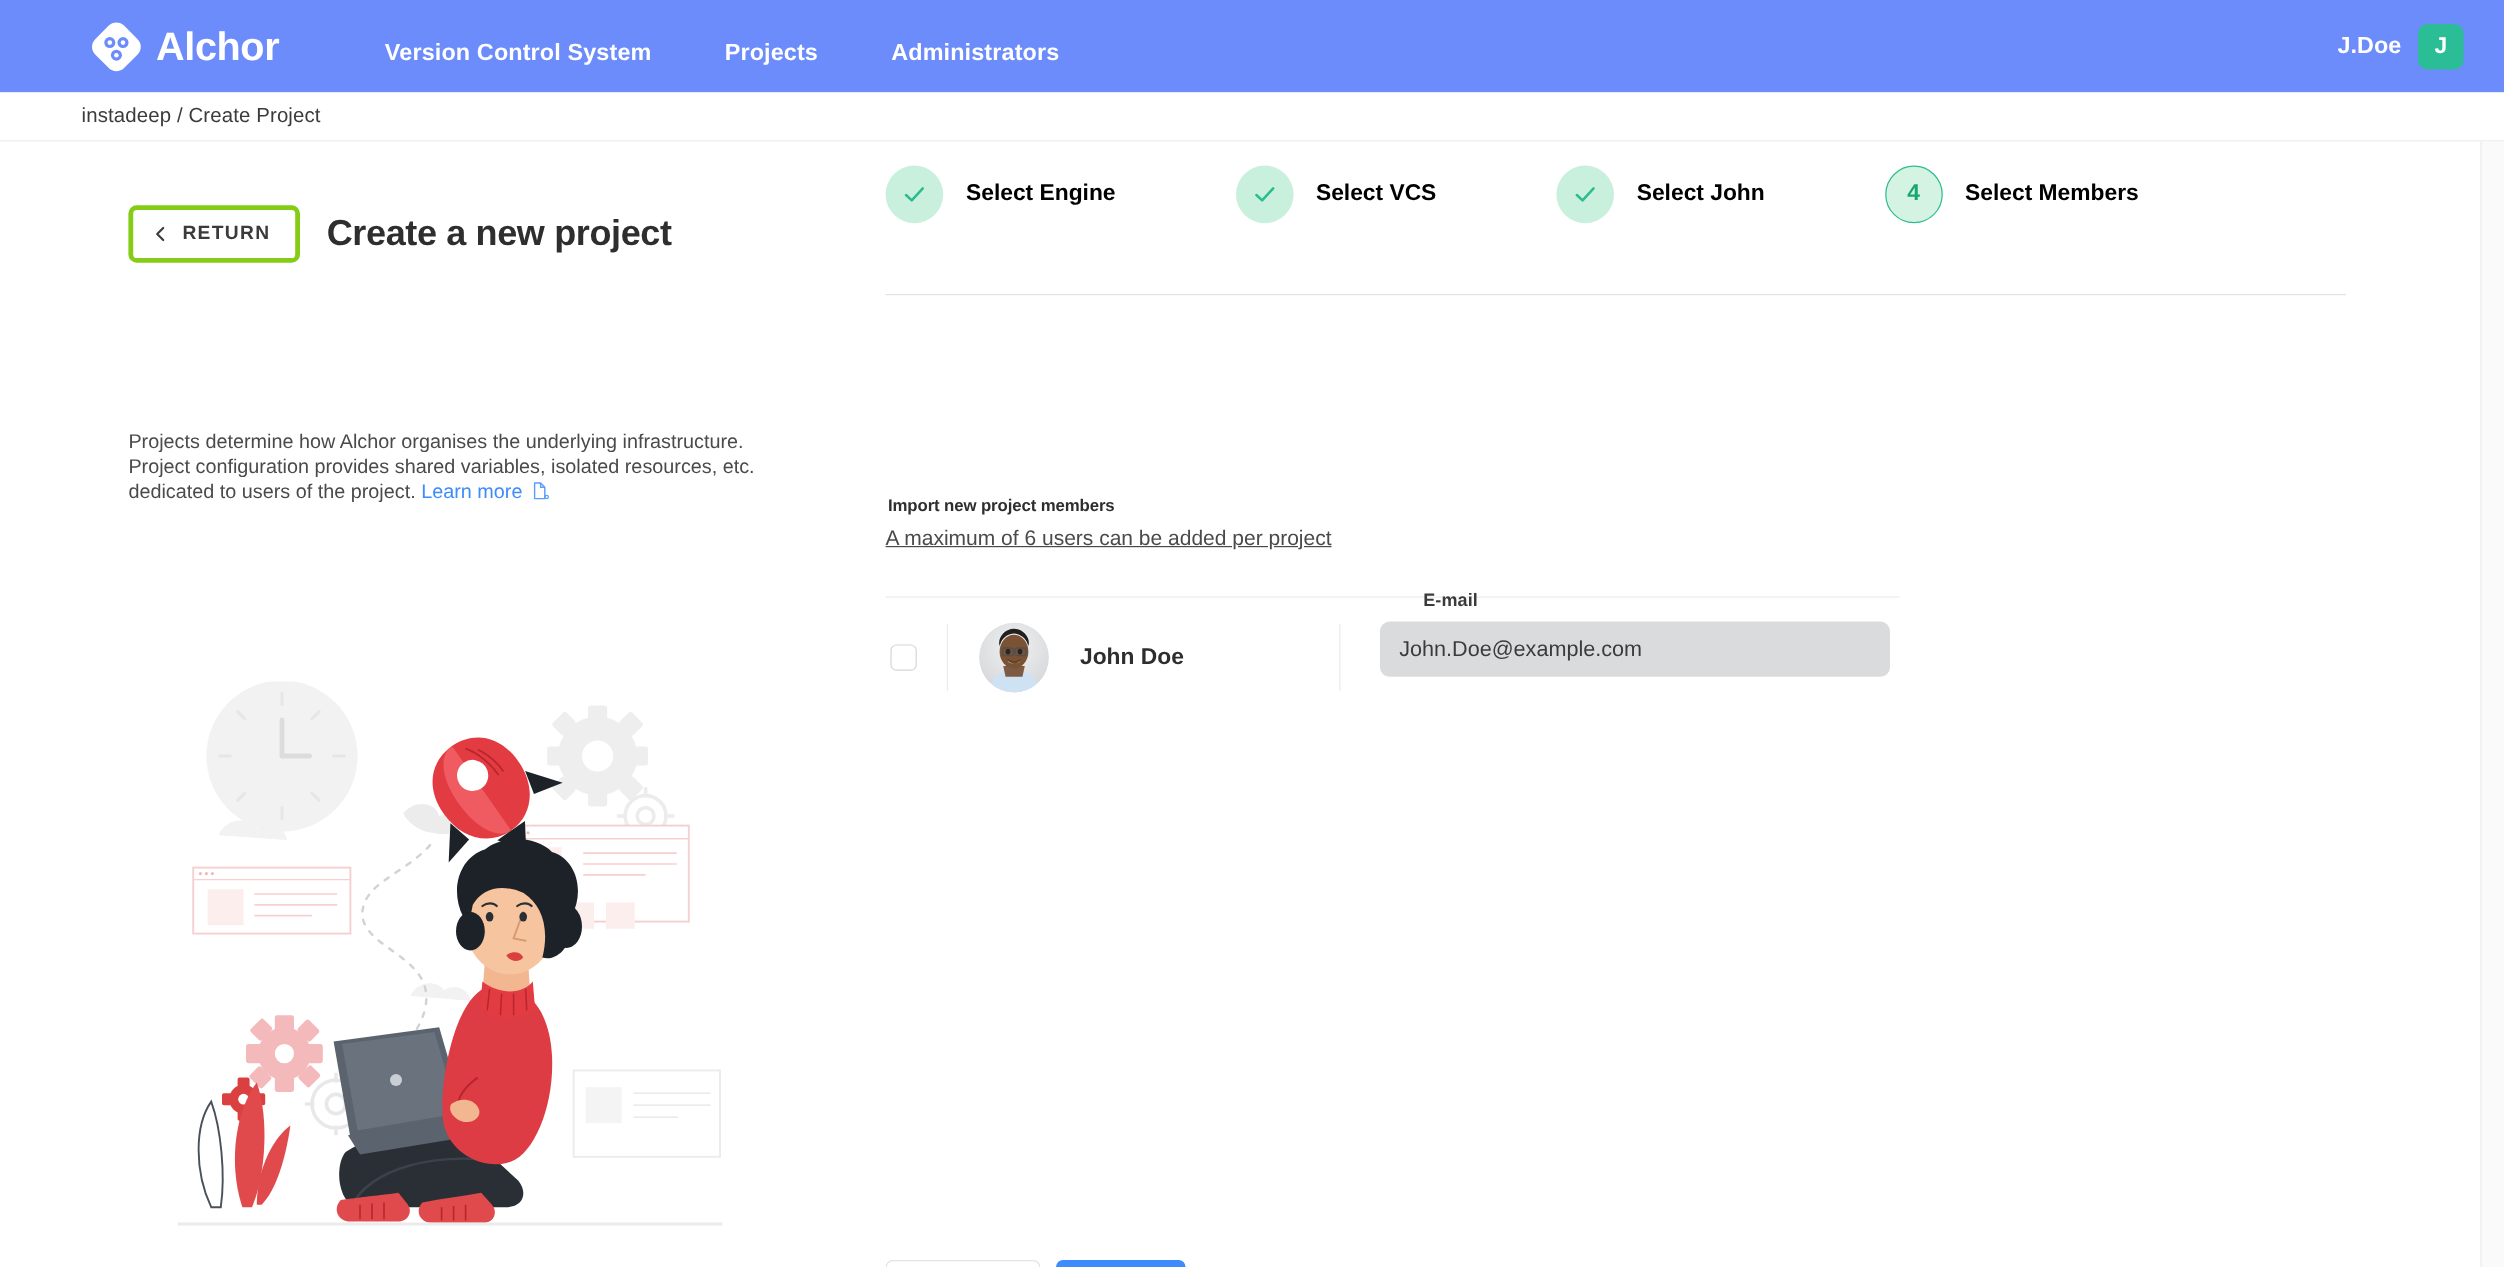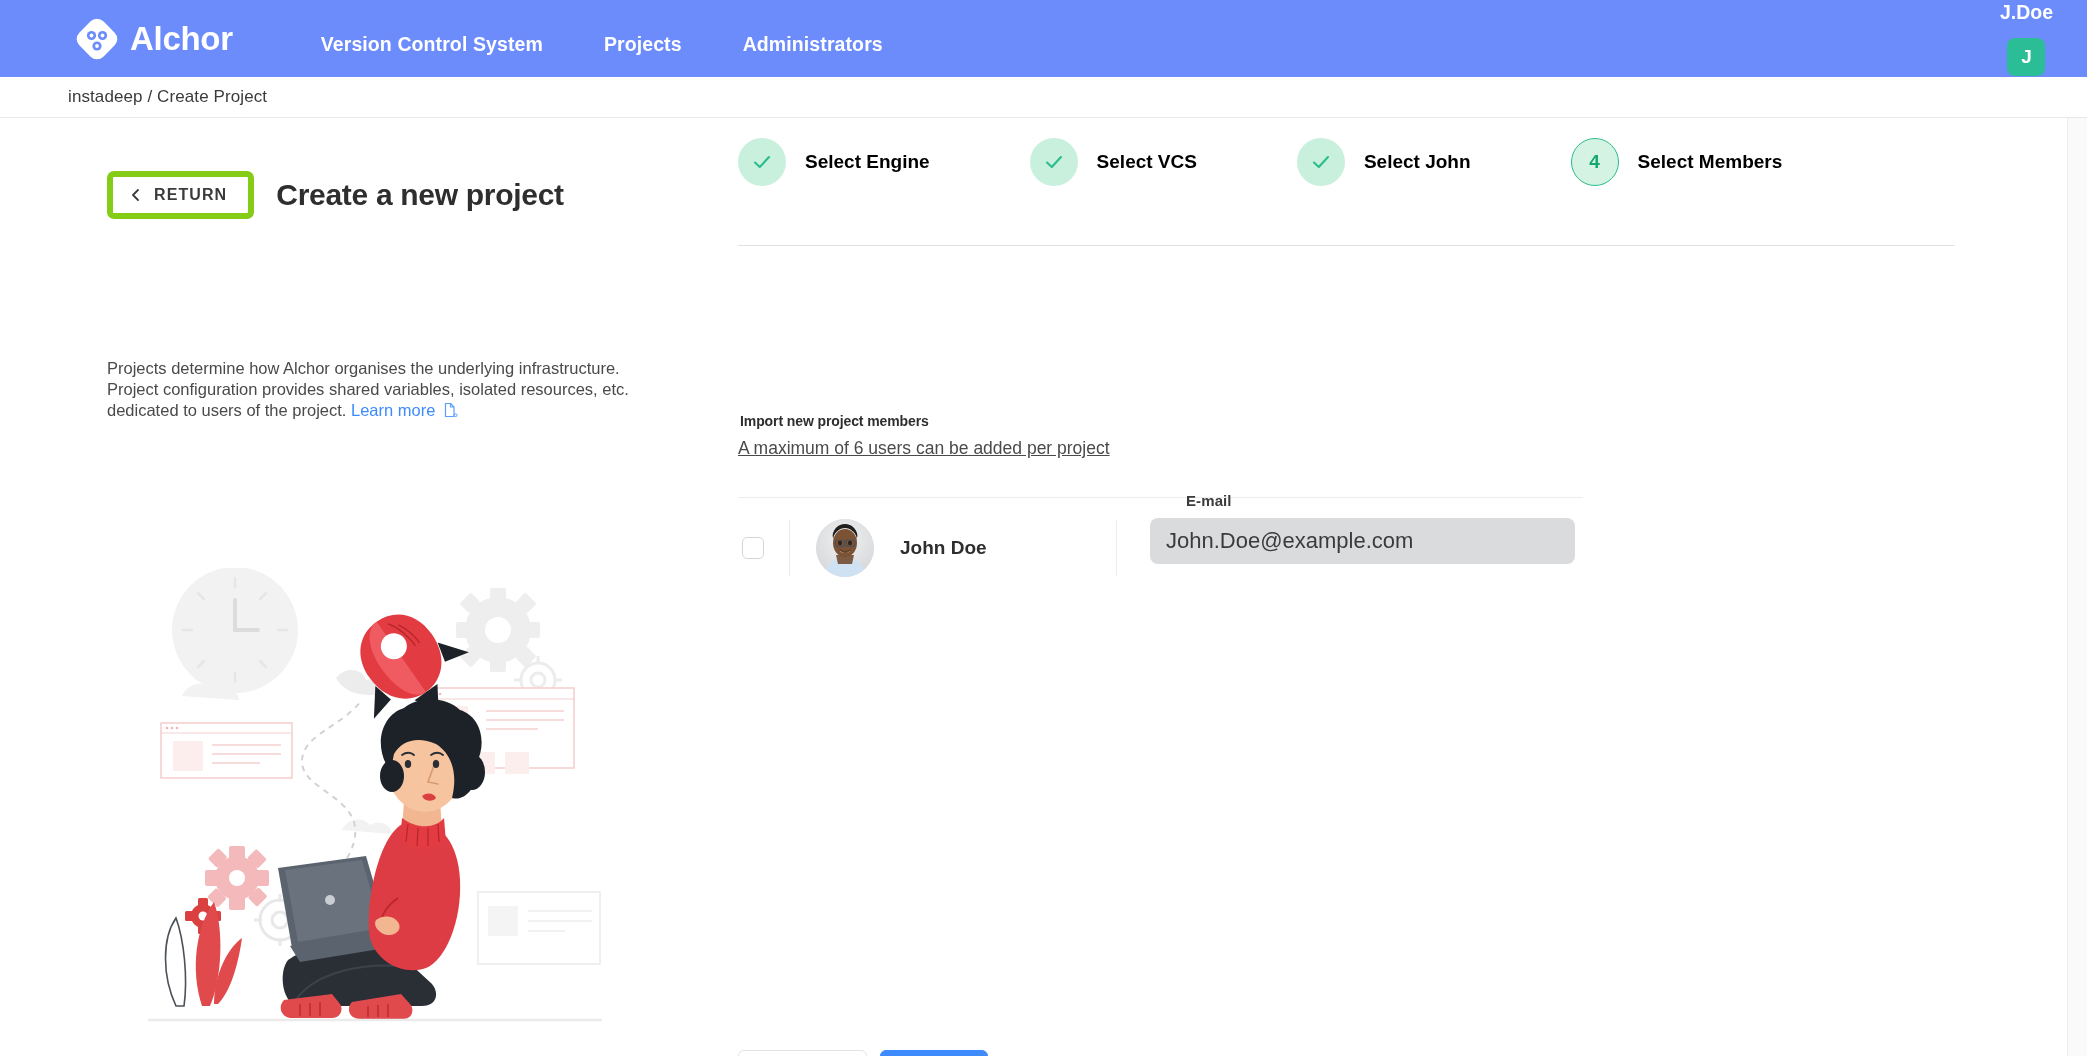--- a/index.html
+++ b/index.html
@@ -56,21 +56,20 @@
     letter-spacing: 0.1px;
     cursor: pointer;
     white-space: nowrap;
   }
   .nav-right {
     position: absolute;
     right: 34px;
     display: flex;
     align-items: center;
     gap: 14px;
-    flex-direction: column;
   }
   .user-name {
     color: #ffffff;
     font-size: 19.5px;
     font-weight: 600;
   }
   .user-avatar {
     width: 38px; height: 38px;
     border-radius: 8px;
     background: #2bbd95;
@@ -122,21 +121,21 @@
     display: flex;
     align-items: center;
     gap: 22px;
   }
   .return-btn {
     display: flex;
     align-items: center;
     gap: 11px;
     height: 48px;
     padding: 0 21px 0 16px;
-    border: 6px solid #84cc16;
+    border: 4px solid #84cc16;
     border-radius: 7px;
     background: #ffffff;
     cursor: pointer;
   }
   .return-label {
     font-size: 16px;
     font-weight: 700;
     color: #3b3b3b;
     letter-spacing: 1.1px;
   }
@@ -315,21 +314,21 @@
     margin-left: 36px;
   }
   .email-input {
     width: 425px;
     height: 46px;
     background: #dadbdd;
     border: none;
     border-radius: 8px;
     padding: 0 16px;
     font-family: "Liberation Sans", sans-serif;
-    font-size: 22px;
+    font-size: 18px;
     font-weight: 500;
     color: #3b3b3b;
   }
 
   
   .footer-btns {
     position: absolute;
     top: 932px; left: 18px;
     display: flex;
     align-items: center;

